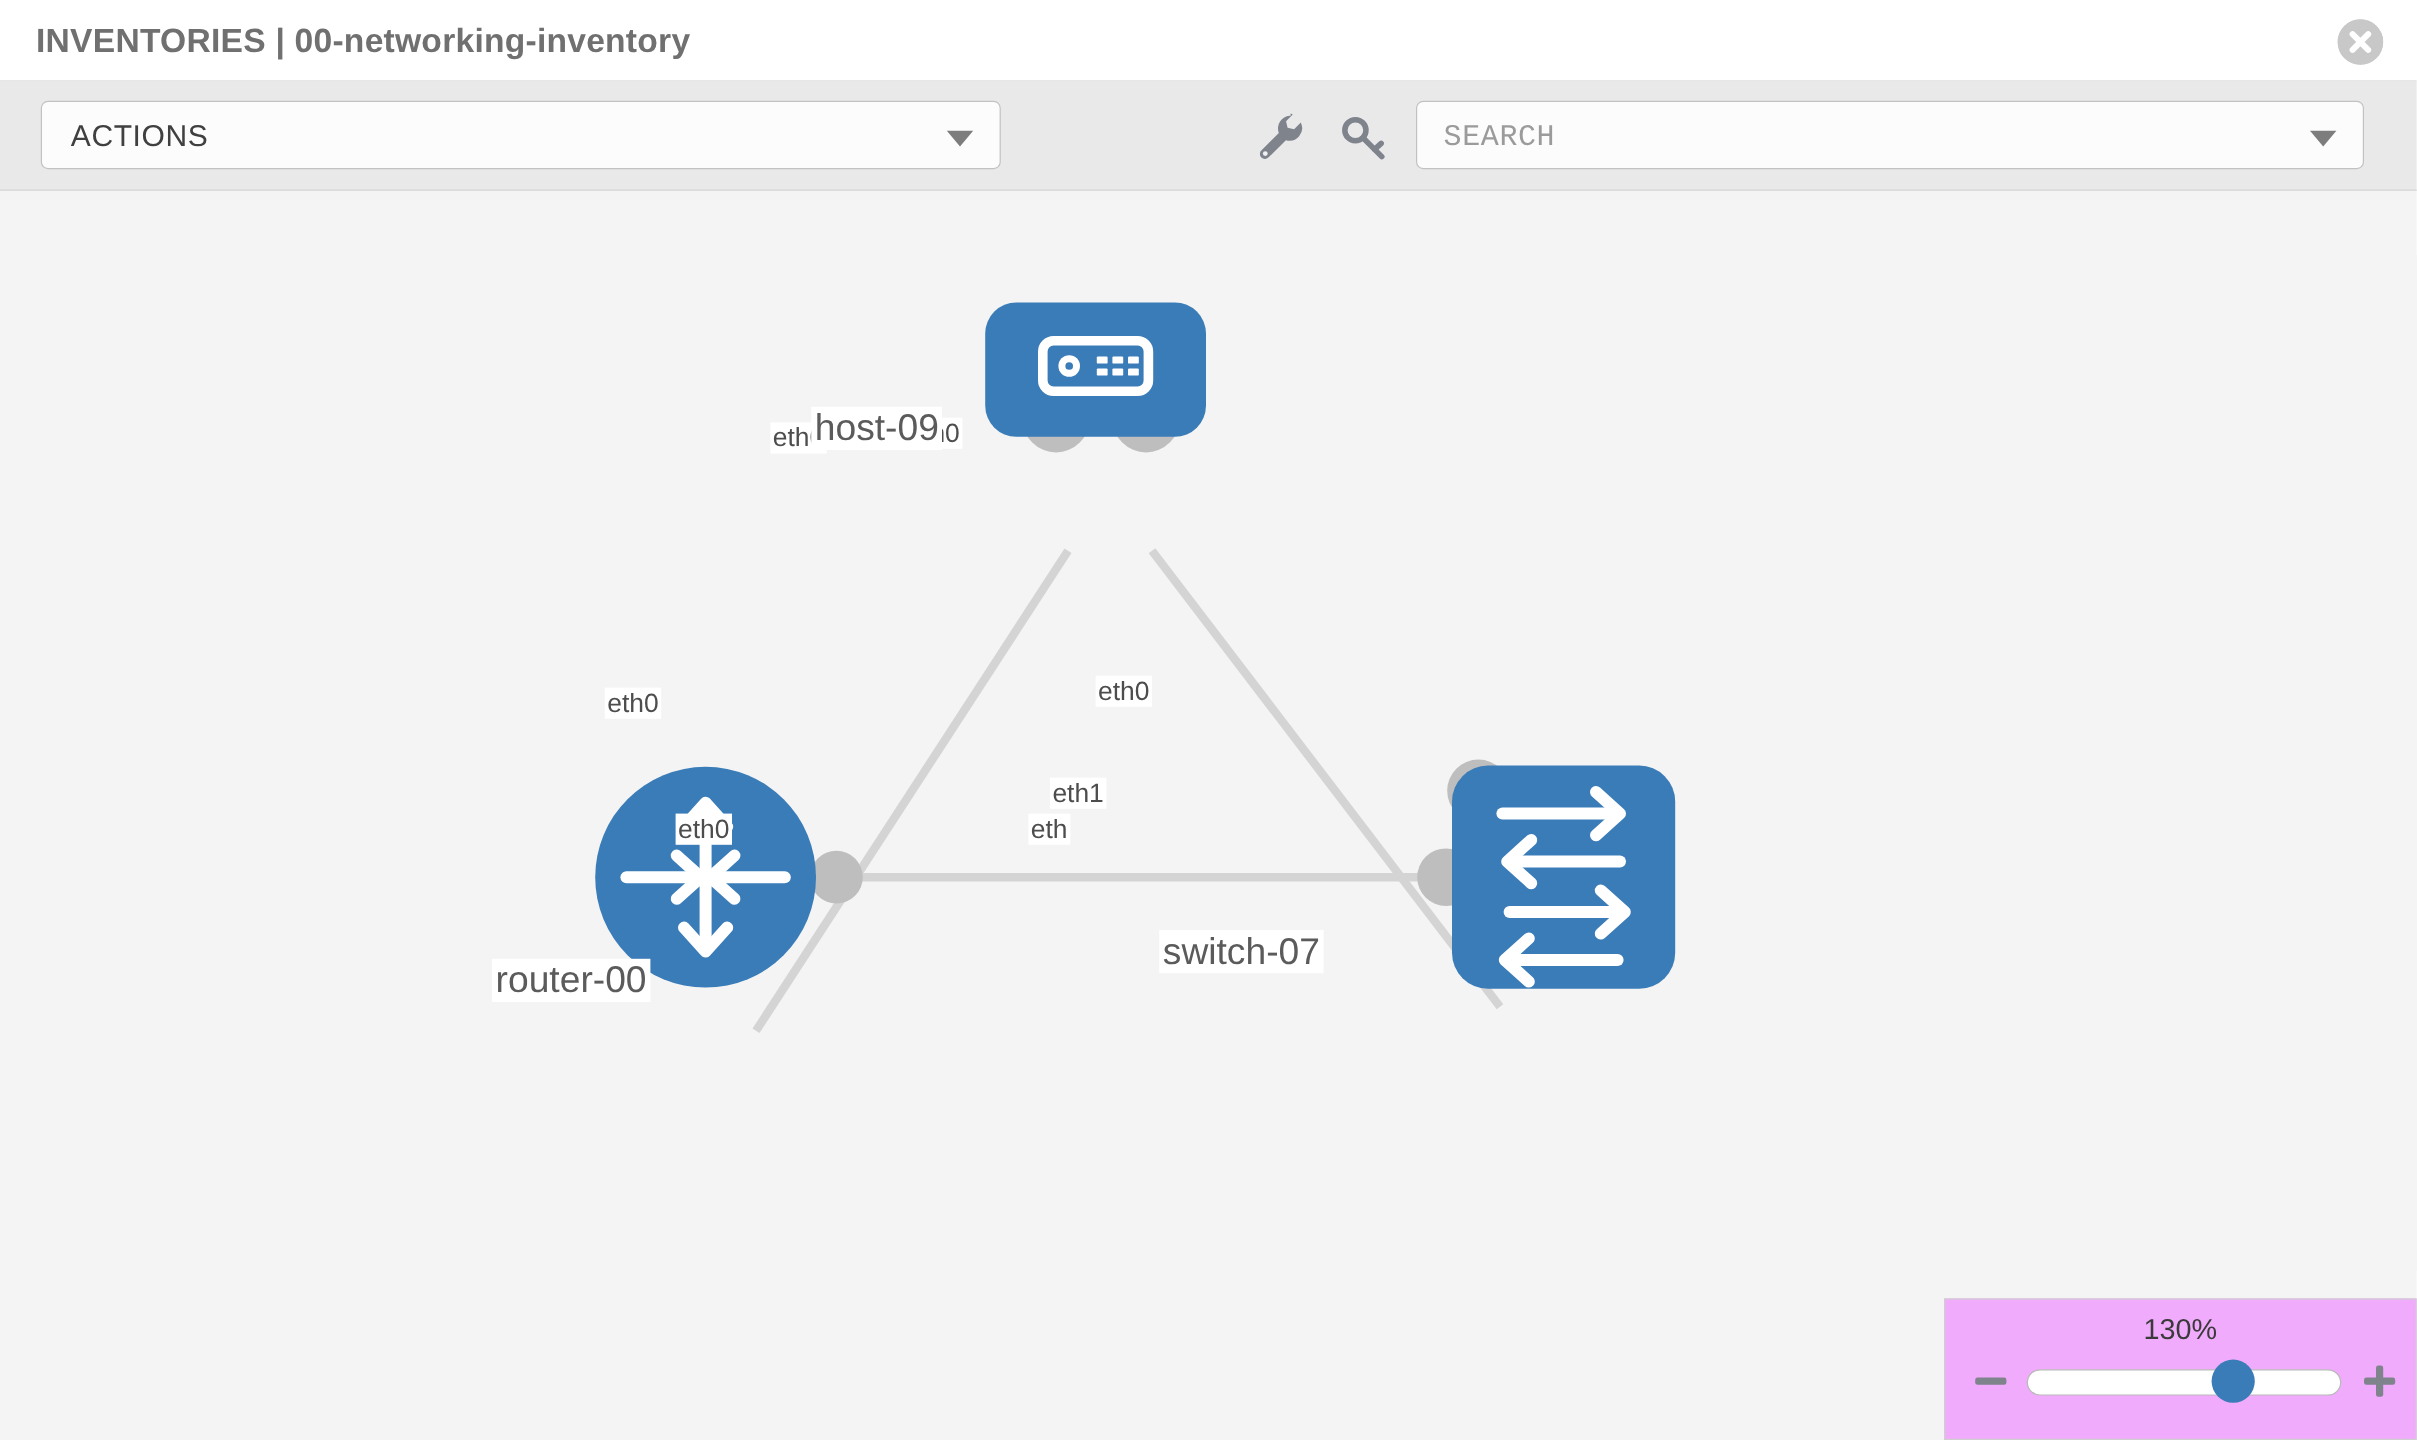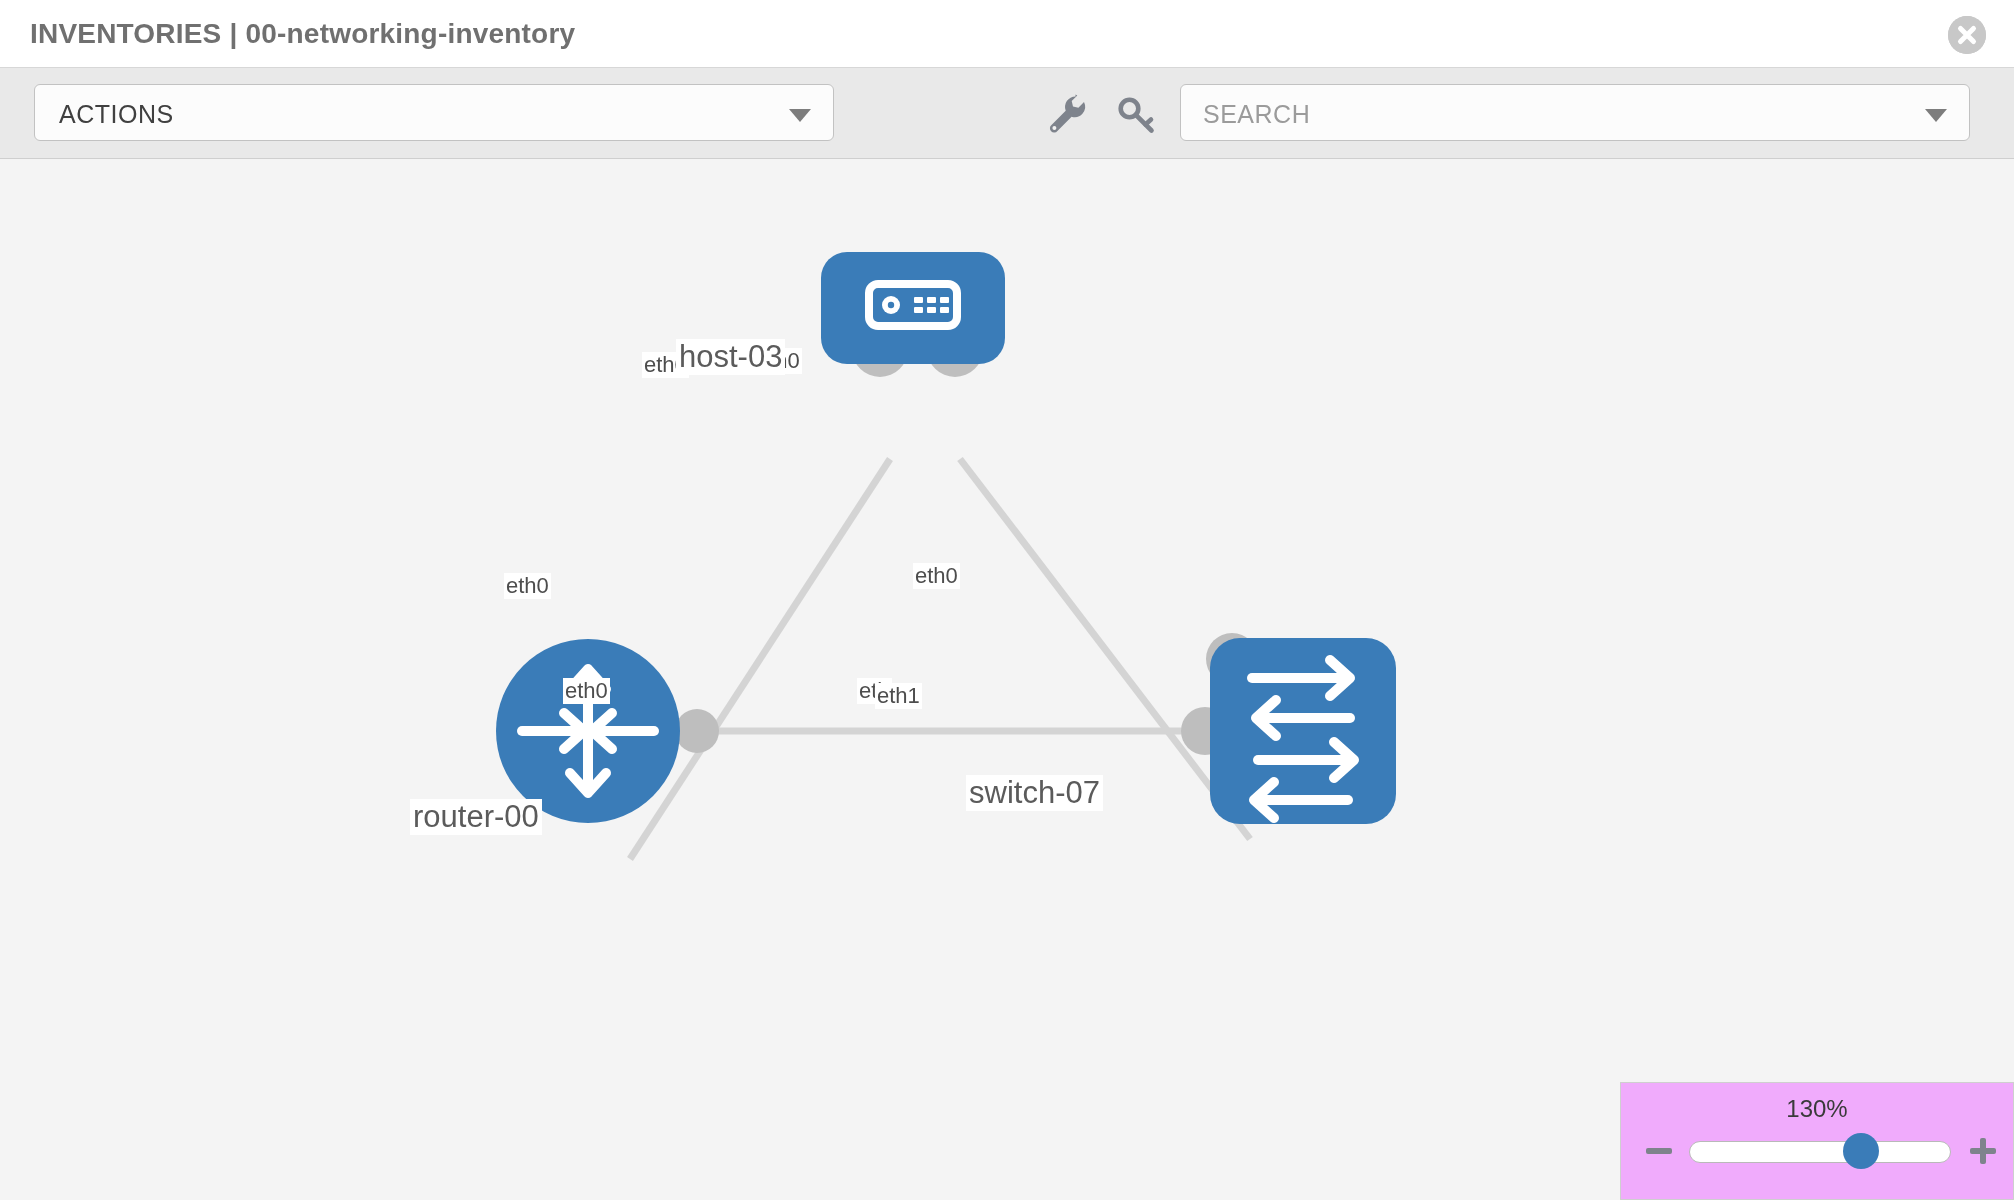--- a/index.html
+++ b/index.html
@@ -105,20 +105,21 @@
     position: absolute;
     left: 1180px;
     top: 84px;
     width: 790px;
     height: 57px;
     background: #fcfcfc;
     border: 1px solid #c2c2c2;
     border-radius: 6px;
     box-sizing: border-box;
     cursor: text;
+    font-family: Liberation Mono, monospace;
   }
   .search-label {
     position: absolute;
     left: 22px;
     top: 15px;
     font-size: 25px;
     color: #9b9b9b;
     letter-spacing: 0.5px;
   }
 
@@ -329,23 +330,23 @@
         </g>
       </g>
     </svg>
 
     <span class="port-label" style="left:642px;  top:193px;">eth0</span>
     <span class="port-label" style="left:755px;  top:189px;">eth0</span>
     <span class="port-label" style="left:504px;  top:414px;">eth0</span>
     <span class="port-label" style="left:913px;  top:404px;">eth0</span>
     <span class="port-label" style="left:563px;  top:519px;">eth0</span>
     <span class="port-label" style="left:857px;  top:519px;">eth</span>
-    <span class="port-label" style="left:875px;  top:524px;">eth1</span>
-
-    <span class="node-label" style="left:676px; top:180px;">host-03</span>
+    <span class="port-label" style="left:875px;  top:489px;">eth1</span>
+
+    <span class="node-label" style="left:676px; top:180px;">host-09</span>
     <span class="node-label" style="left:410px; top:640px;">router-00</span>
     <span class="node-label" style="left:966px; top:616px;">switch-07</span>
   </div>
 
   <div class="zoom-panel">
     <div class="zoom-value">130%</div>
 
     <div class="zoom-minus">
       <svg width="32" height="32" viewBox="0 0 32 32" aria-hidden="true">
         <rect x="3" y="13" width="26" height="6" rx="2" fill="#7e838c"></rect>

